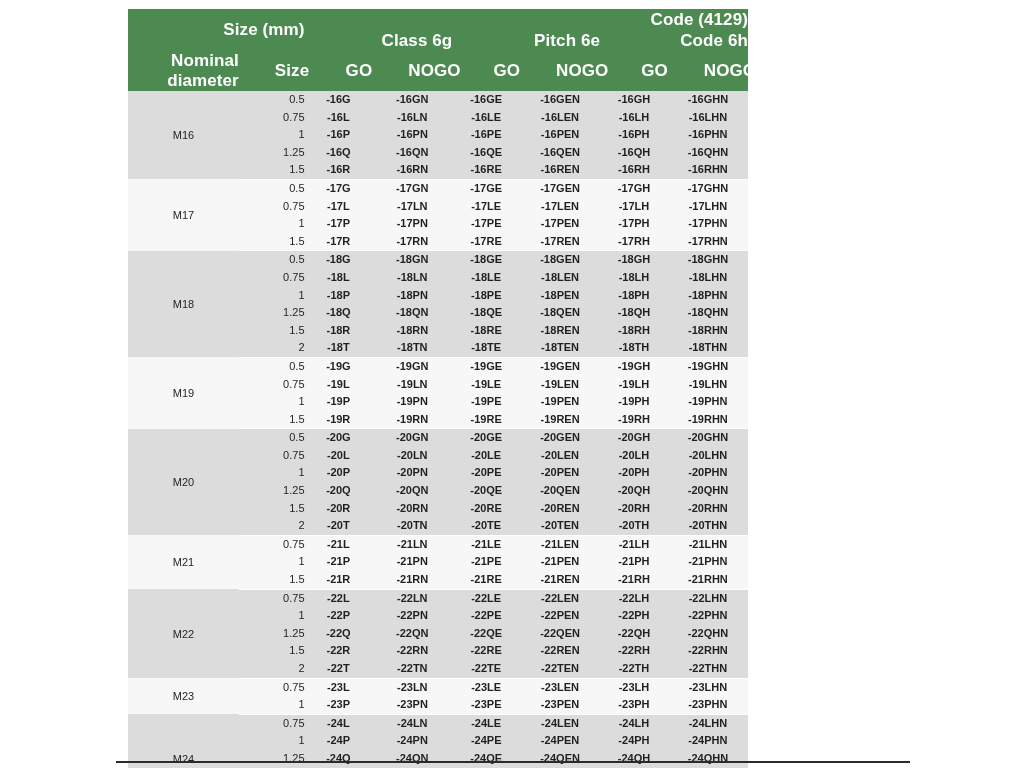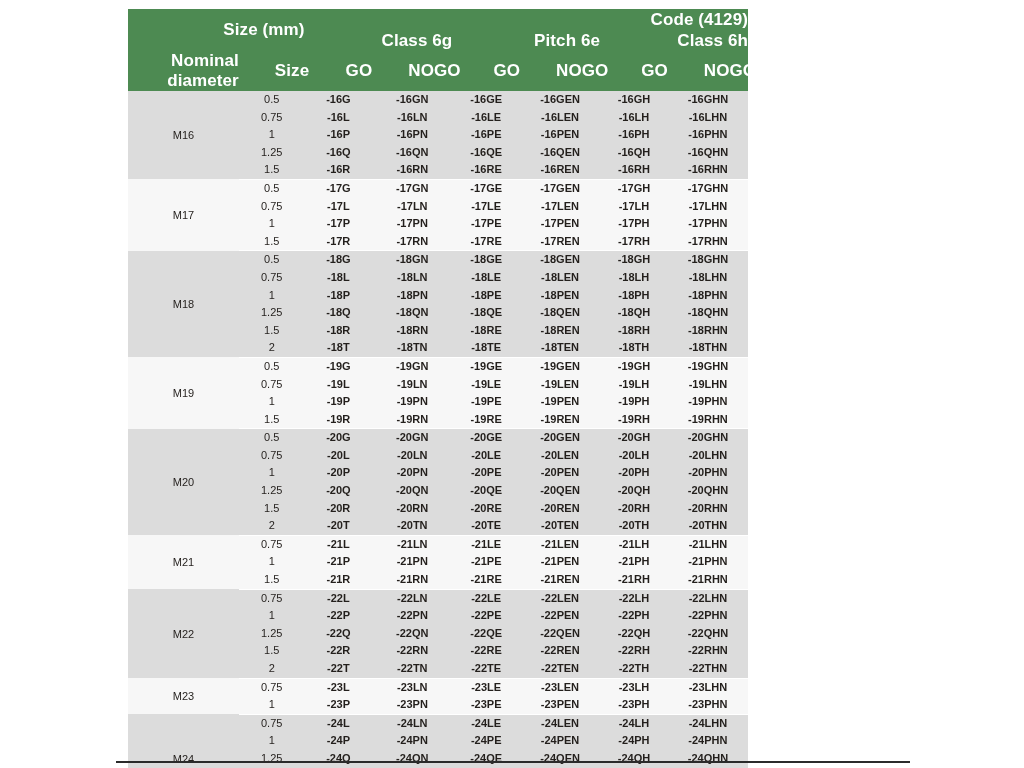--- a/index.html
+++ b/index.html
@@ -64,21 +64,21 @@
     vertical-align: middle;
     height: 17.6px;
     line-height: 17.6px;
     color: #231f1c;
     border-right: 1px solid #8f8f8f;
     font-size: 11px;
   }
   .cell.last { border-right: 0; text-align: center; }
 
   .code-cell { font-weight: bold; font-size: 11px; }
-  .pitch-cell { font-weight: normal; font-size: 11px; }
+  .pitch-cell { font-weight: normal; font-size: 11px; text-align: right; }
   .dia-cell {
     font-weight: normal;
     font-size: 11px;
     text-align: center;
     vertical-align: middle;
     border-right: 1px solid #8f8f8f;
     color: #231f1c;
   }
 
   tr.band-gray .cell,
@@ -117,21 +117,21 @@
         <col style="width:78px">
       </colgroup>
       <thead>
         <tr class="hdr-top-row">
           <td class="hdr h-size" colspan="2" rowspan="2">Size (mm)</td>
           <td class="hdr h-size last" colspan="6">Code (4129)</td>
         </tr>
         <tr>
           <td class="hdr h-class" colspan="2">Class 6g</td>
           <td class="hdr h-class" colspan="2">Pitch 6e</td>
-          <td class="hdr h-class last" colspan="2">Class 6h</td>
+          <td class="hdr h-class last" colspan="2">Code 6h</td>
         </tr>
         <tr>
           <td class="hdr h-col">Nominal diameter</td>
           <td class="hdr h-col">Size</td>
           <td class="hdr h-col">GO</td>
           <td class="hdr h-col">NOGO</td>
           <td class="hdr h-col">GO</td>
           <td class="hdr h-col">NOGO</td>
           <td class="hdr h-col">GO</td>
           <td class="hdr h-col last">NOGO</td>

